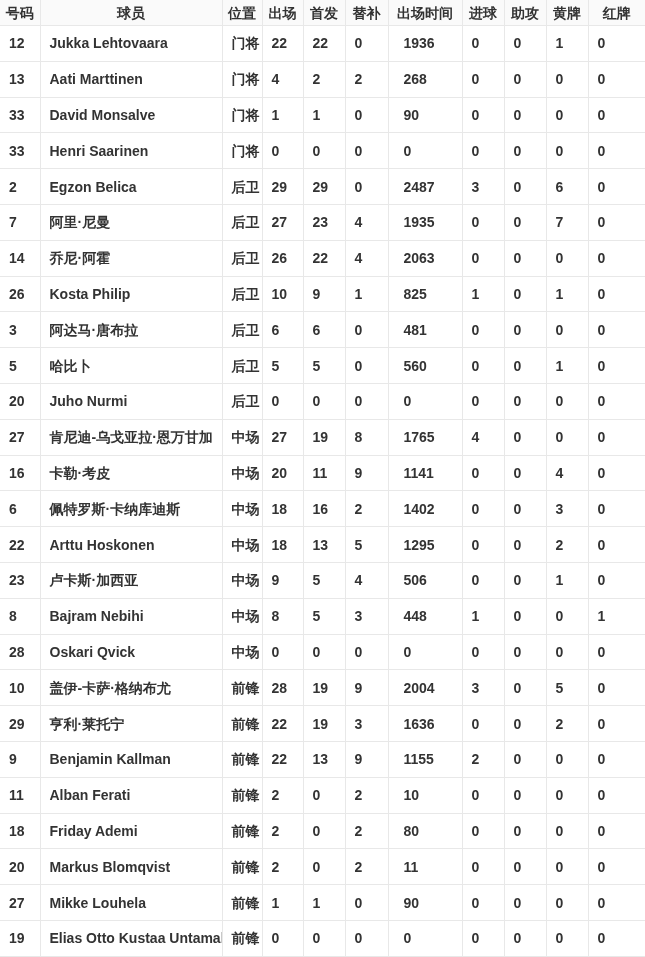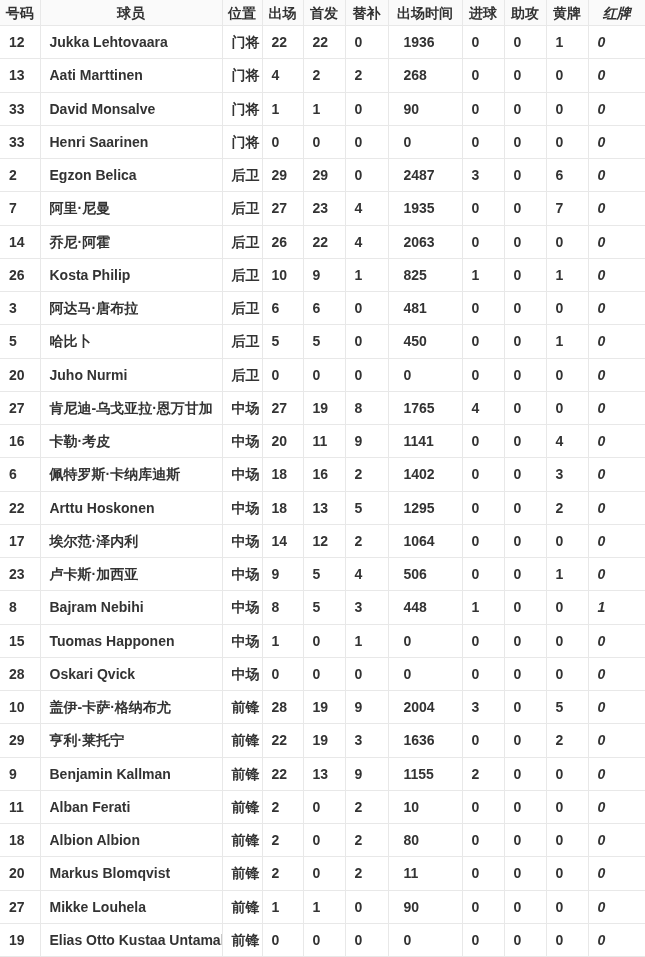--- a/index.html
+++ b/index.html
@@ -22,21 +22,21 @@
     font-size: 14px;
     font-weight: bold;
     color: #333333;
     border-right: 1px solid #e8e8e8;
     border-bottom: 1px solid #e8e8e8;
     white-space: nowrap;
     overflow: hidden;
     vertical-align: middle;
     line-height: 1;
   }
-  .stats th:last-child, .stats td:last-child { border-right: none; font-style: italic; }
+  .stats th:last-child, .stats td:last-child { border-right: none; }
   .stats thead th {
     background: #fafafa;
     text-align: center;
     height: 25px;
     padding: 0;
   }
   .stats tbody td {
     text-align: left;
     padding: 0 0 0 9px;
     background: #ffffff;
@@ -193,21 +193,21 @@
         <td>0</td>
         <td>0</td>
       </tr>
       <tr>
         <td>5</td>
         <td>哈比卜</td>
         <td>后卫</td>
         <td>5</td>
         <td>5</td>
         <td>0</td>
-        <td>450</td>
+        <td>560</td>
         <td>0</td>
         <td>0</td>
         <td>1</td>
         <td>0</td>
       </tr>
       <tr>
         <td>20</td>
         <td>Juho Nurmi</td>
         <td>后卫</td>
         <td>0</td>
@@ -265,33 +265,20 @@
         <td>18</td>
         <td>13</td>
         <td>5</td>
         <td>1295</td>
         <td>0</td>
         <td>0</td>
         <td>2</td>
         <td>0</td>
       </tr>
       <tr>
-        <td>17</td>
-        <td>埃尔范·泽内利</td>
-        <td>中场</td>
-        <td>14</td>
-        <td>12</td>
-        <td>2</td>
-        <td>1064</td>
-        <td>0</td>
-        <td>0</td>
-        <td>0</td>
-        <td>0</td>
-      </tr>
-      <tr>
         <td>23</td>
         <td>卢卡斯·加西亚</td>
         <td>中场</td>
         <td>9</td>
         <td>5</td>
         <td>4</td>
         <td>506</td>
         <td>0</td>
         <td>0</td>
         <td>1</td>
@@ -304,33 +291,20 @@
         <td>8</td>
         <td>5</td>
         <td>3</td>
         <td>448</td>
         <td>1</td>
         <td>0</td>
         <td>0</td>
         <td>1</td>
       </tr>
       <tr>
-        <td>15</td>
-        <td>Tuomas Happonen</td>
-        <td>中场</td>
-        <td>1</td>
-        <td>0</td>
-        <td>1</td>
-        <td>0</td>
-        <td>0</td>
-        <td>0</td>
-        <td>0</td>
-        <td>0</td>
-      </tr>
-      <tr>
         <td>28</td>
         <td>Oskari Qvick</td>
         <td>中场</td>
         <td>0</td>
         <td>0</td>
         <td>0</td>
         <td>0</td>
         <td>0</td>
         <td>0</td>
         <td>0</td>
@@ -383,21 +357,21 @@
         <td>0</td>
         <td>2</td>
         <td>10</td>
         <td>0</td>
         <td>0</td>
         <td>0</td>
         <td>0</td>
       </tr>
       <tr>
         <td>18</td>
-        <td>Albion Albion</td>
+        <td>Friday Ademi</td>
         <td>前锋</td>
         <td>2</td>
         <td>0</td>
         <td>2</td>
         <td>80</td>
         <td>0</td>
         <td>0</td>
         <td>0</td>
         <td>0</td>
       </tr>

